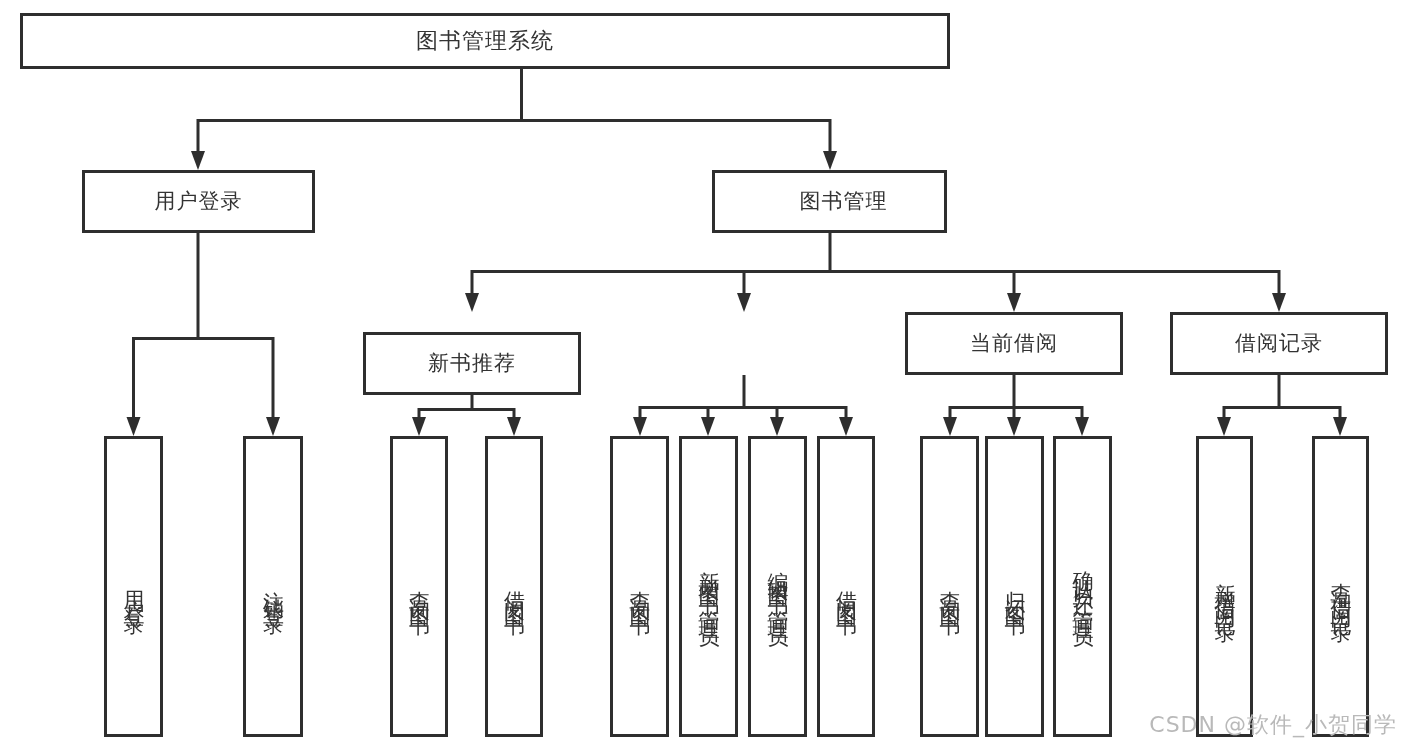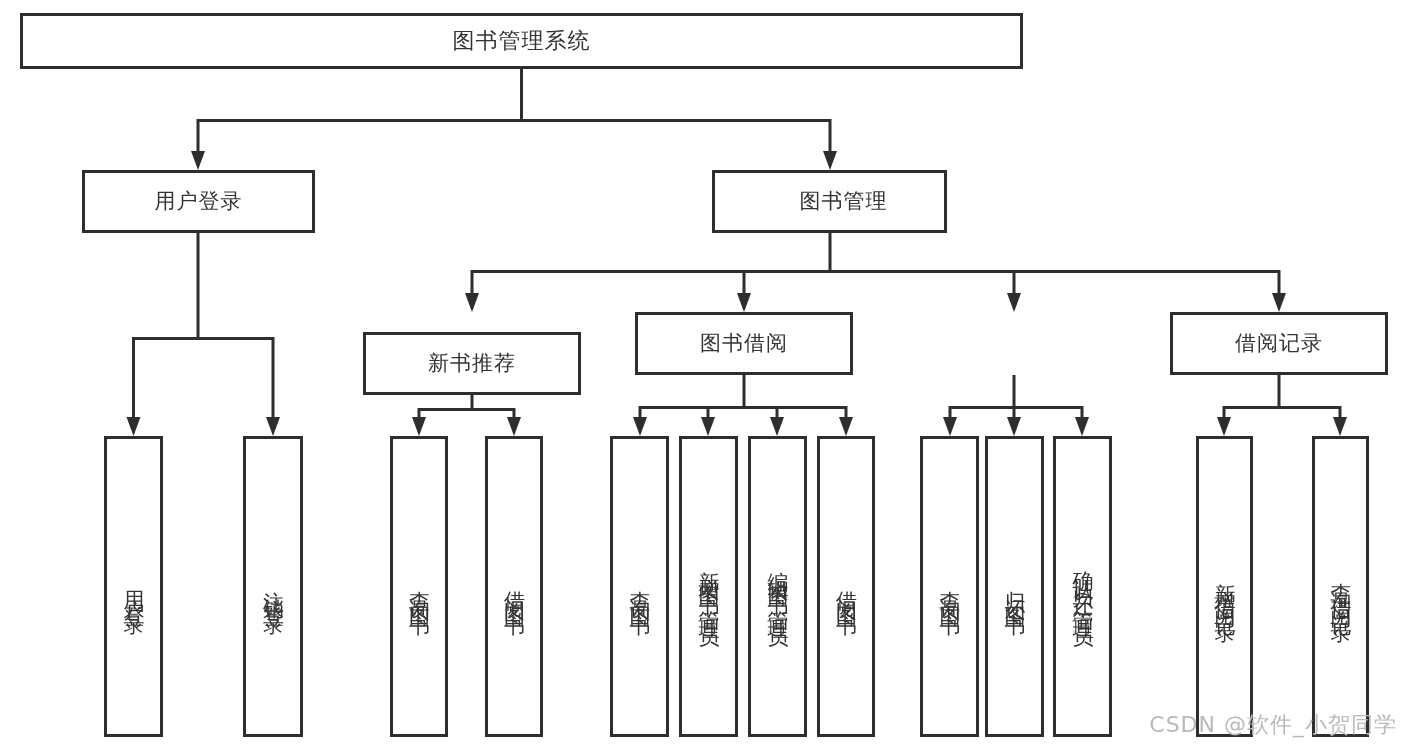--- a/index.html
+++ b/index.html
@@ -93,27 +93,27 @@
 
       <polygon points="943,417 957,417 950,436"></polygon>
       <polygon points="1007,417 1021,417 1014,436"></polygon>
       <polygon points="1075,417 1089,417 1082,436"></polygon>
 
       <polygon points="1217,417 1231,417 1224,436"></polygon>
       <polygon points="1333,417 1347,417 1340,436"></polygon>
     </g>
   </svg>
 
-  <div class="box root" style="left:20px; top:13px; width:1003px; height:56px;">图书管理系统</div>
+  <div class="box root" style="left:20px; top:13px; width:930px; height:56px;">图书管理系统</div>
 
   <div class="box" style="left:82px; top:170px; width:233px; height:63px;">用户登录</div>
   <div class="box" style="left:712px; top:170px; width:235px; height:63px;padding-left:28px;">图书管理</div>
 
   <div class="box" style="left:363px; top:312px; width:218px; height:63px;margin-top:20px;">新书推荐</div>
-  <div class="box" style="left:635px; top:312px; width:218px; height:63px;">图书借阅</div>
+  <div class="box" style="left:905px; top:312px; width:218px; height:63px;">当前借阅</div>
   <div class="box" style="left:1170px; top:312px; width:218px; height:63px;">借阅记录</div>
 
   <div class="box v-box" style="left:104px; top:436px; width:59px; height:301px;">用户登录</div>
   <div class="box v-box" style="left:243px; top:436px; width:60px; height:301px;">注销登录</div>
 
   <div class="box v-box" style="left:390px; top:436px; width:58px; height:301px;">查询图书</div>
   <div class="box v-box" style="left:485px; top:436px; width:58px; height:301px;">借阅图书</div>
 
   <div class="box v-box" style="left:610px; top:436px; width:59px; height:301px;">查询图书</div>
   <div class="box v-box" style="left:679px; top:436px; width:59px; height:301px;">新增图书（管理员）</div>

